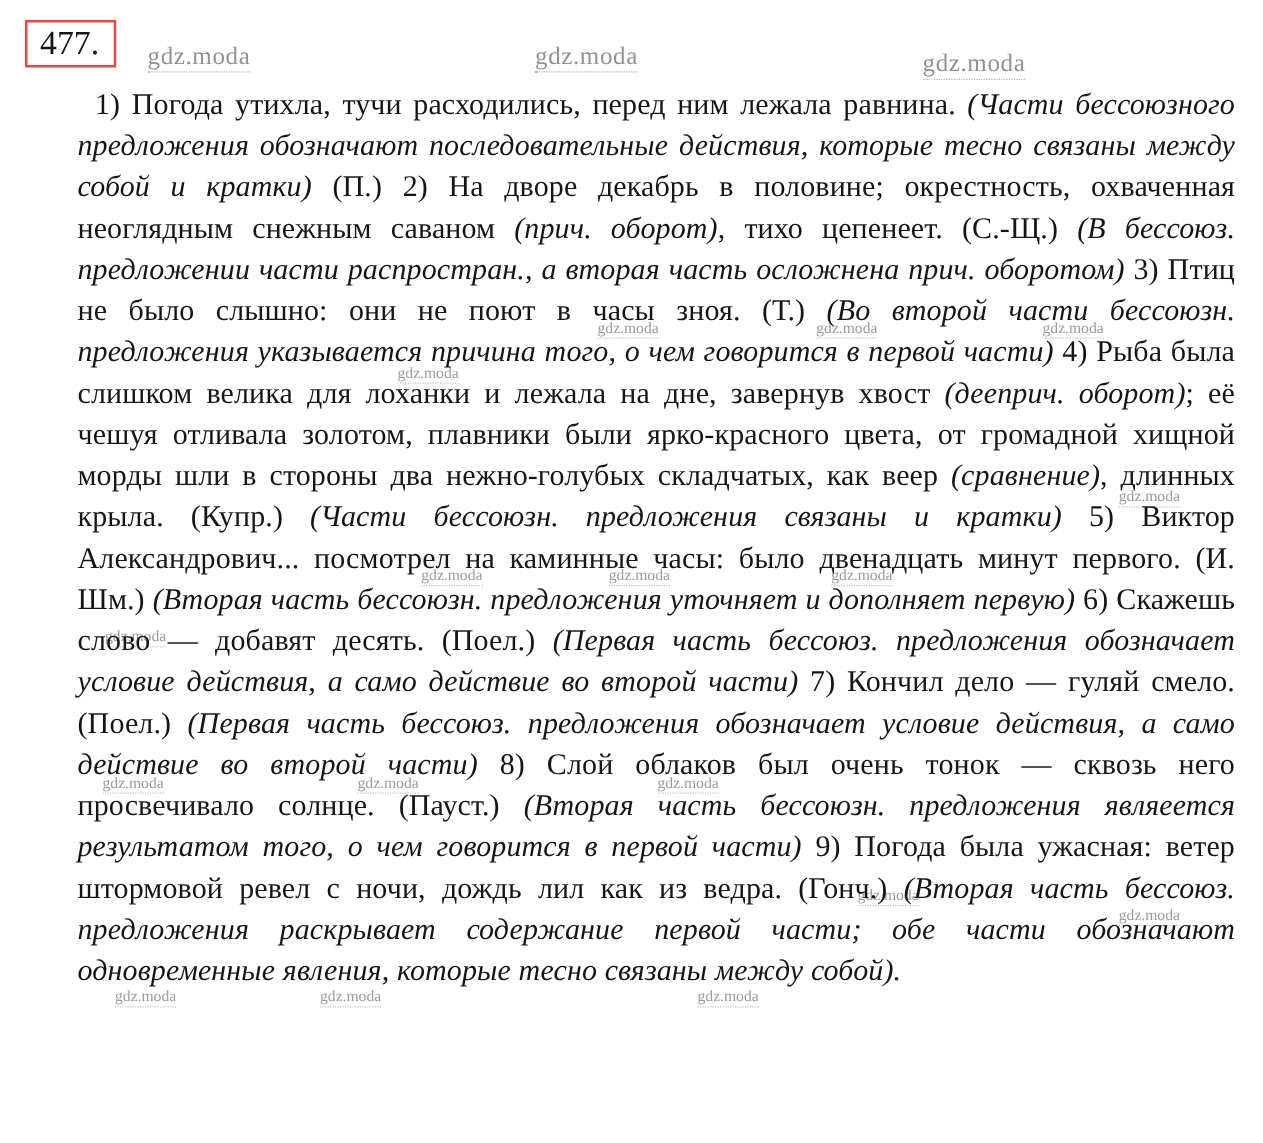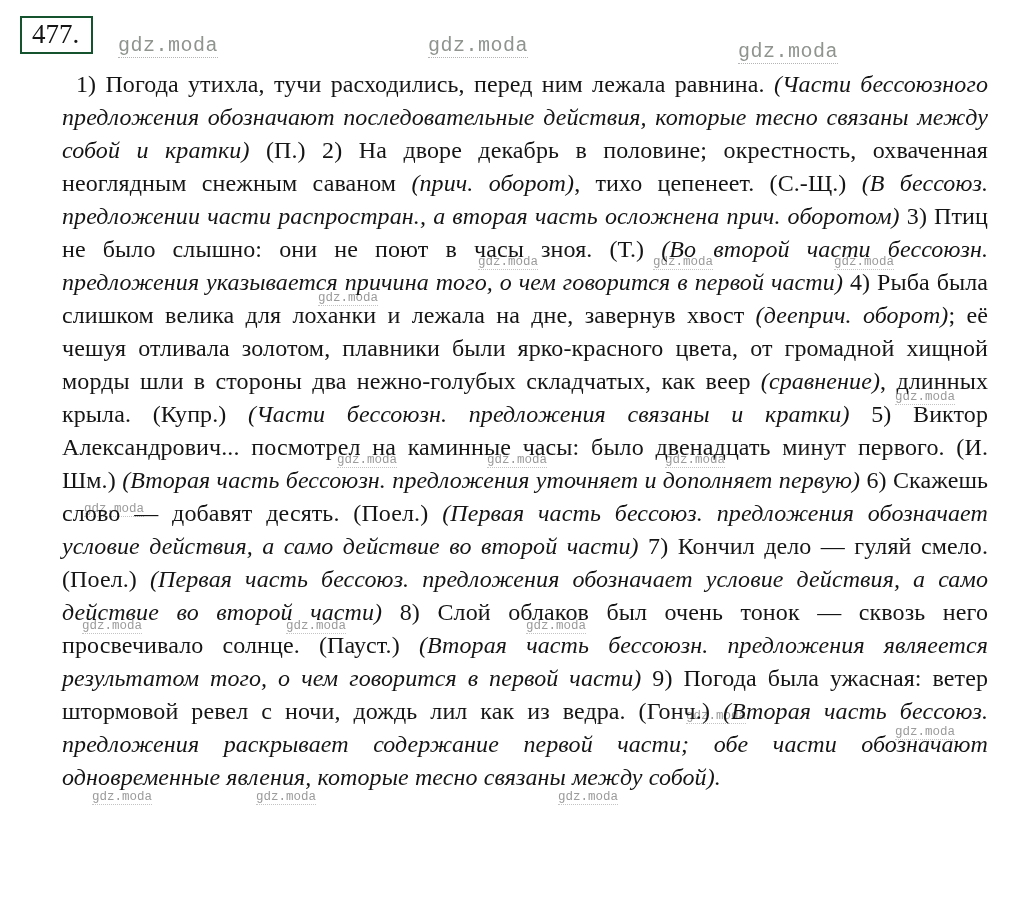--- a/index.html
+++ b/index.html
@@ -9,41 +9,41 @@
     height: 914px;
     background: #ffffff;
     overflow: hidden;
     font-family: "Liberation Serif", serif;
     color: #151515;
   }
   .exercise-box {
     position: absolute;
     left: 20px;
     top: 16px;
-    border: 2px solid #14532d;
+    border: 2px solid #ef4444;
     padding: 1px 12px 3px 10px;
     font-size: 27px;
     line-height: 30px;
     background: #fff;
   }
   .text-block {
     position: absolute;
     left: 62px;
     top: 68px;
     width: 926px;
     font-size: 24px;
     line-height: 33px;
     text-align: justify;
     text-indent: 14px;
     letter-spacing: 0.1px;
   }
   .text-block .it { font-style: italic; }
   .wm {
     position: absolute;
-    font-family: Liberation Mono, monospace;
+    font-family: Liberation Serif, serif;
     color: #9b9b9b;
     white-space: nowrap;
     user-select: none;
   }
   .wm-lg { font-size: 20px; letter-spacing: 0.5px; color: #8f948f; border-bottom: 1px dotted #b5b5b5; }
   .wm-sm { font-size: 12.5px; border-bottom: 1px dotted #c4c4c4; }
 </style>
 </head>
 <body>
 

